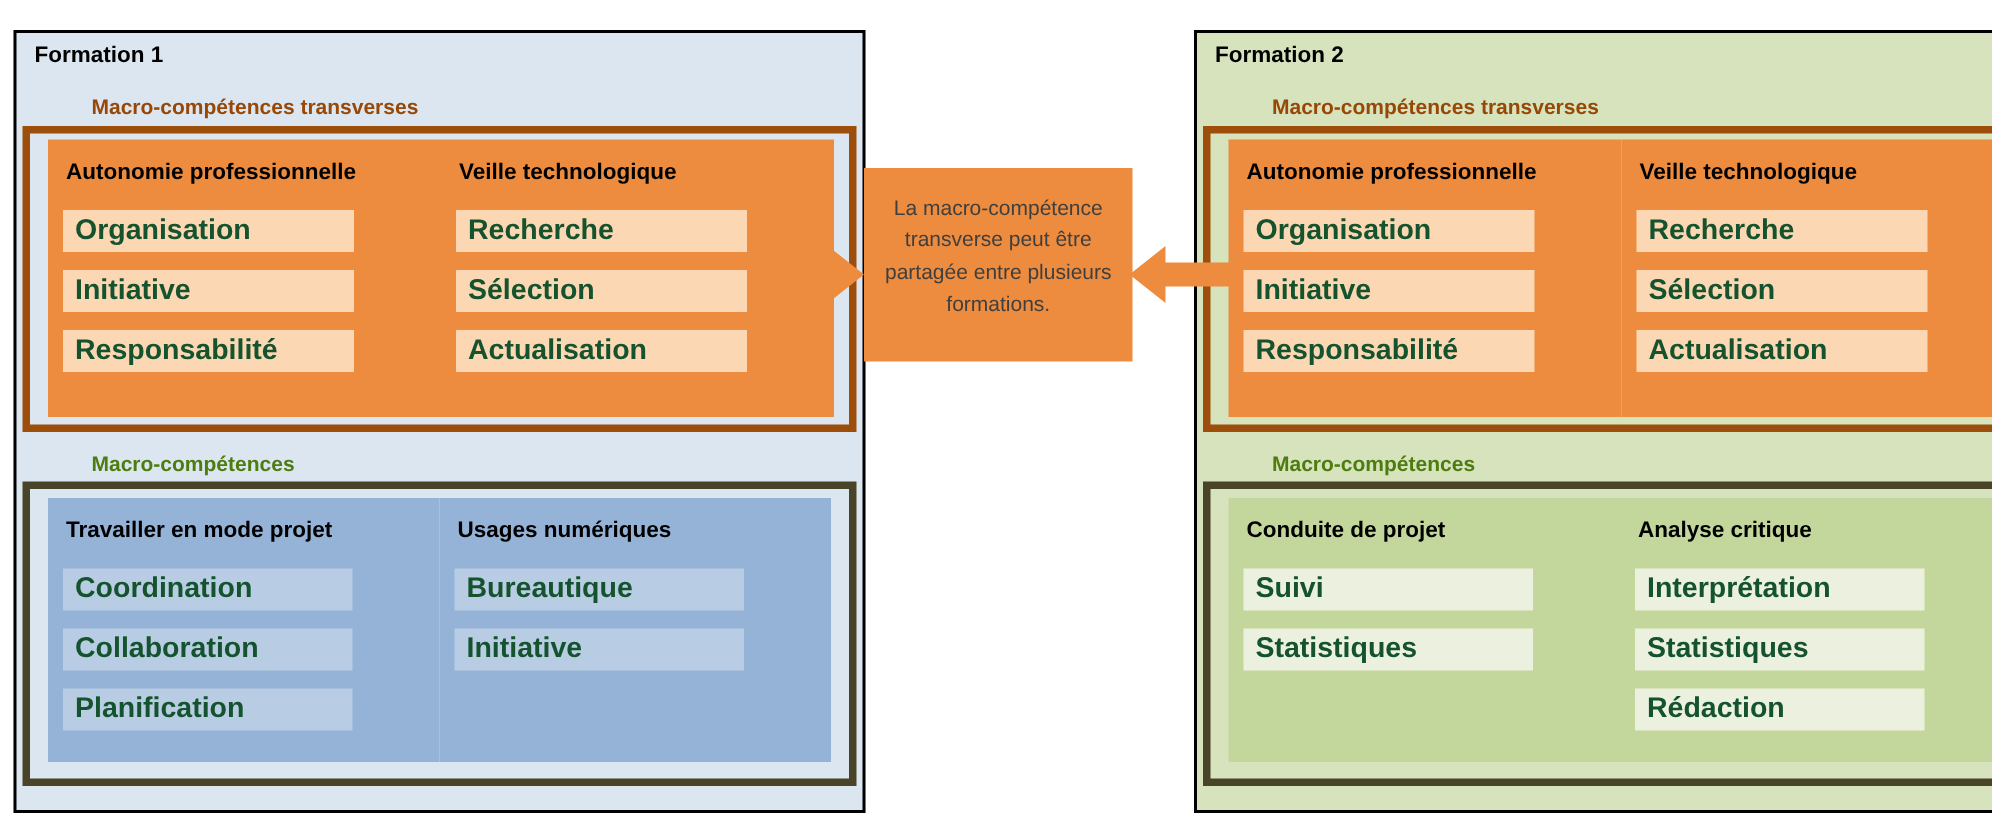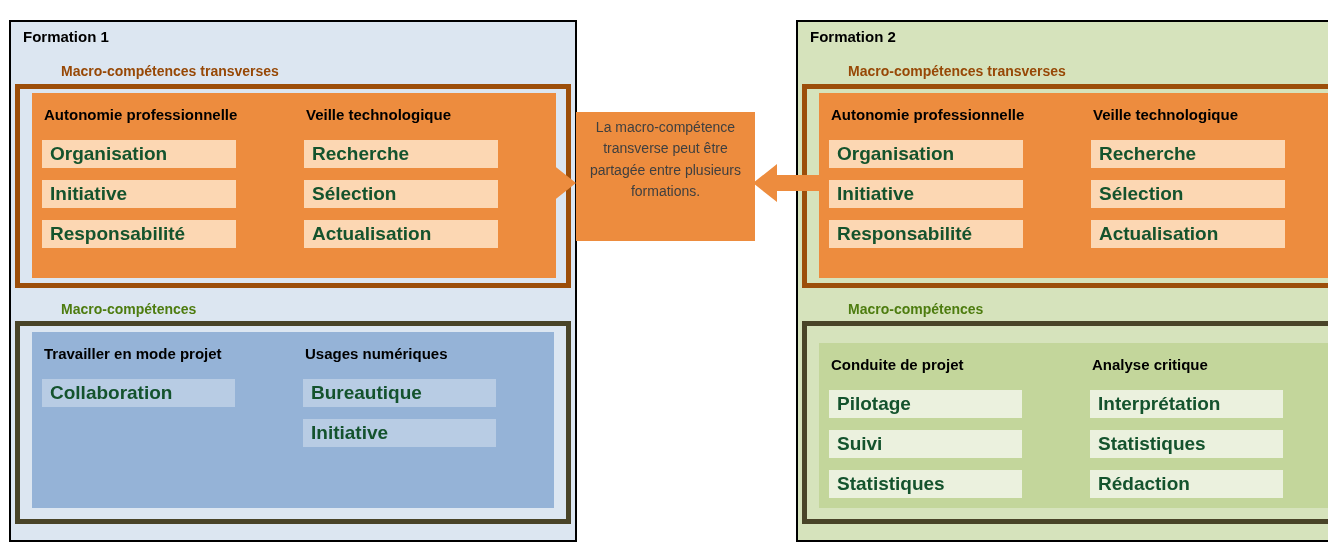--- a/index.html
+++ b/index.html
@@ -68,21 +68,21 @@
     padding: 6px 12px 11px 12px;
   }
 
   .group {
     flex: 1;
     box-sizing: border-box;
     padding: 13px 10px 10px 10px;
   }
   .sec-box.transverse .group            { background: #ED8C3E; }
   .panel.f1 .sec-box.macro .group       { background: #95B3D7; }
-  .panel.f2 .sec-box.macro .group       { background: #C3D69B; margin-top: 11px; }
+  .panel.f2 .sec-box.macro .group       { background: #C3D69B; }
 
   .group-title {
     font-size: 15px;
     font-weight: bold;
     color: #000000;
     margin: 0 0 17px 2px;
     white-space: nowrap;
   }
 
   .item {
@@ -101,21 +101,21 @@
 
   
   .note {
     position: absolute;
     left: 576px;
     top: 112px;
     width: 179px;
     height: 129px;
     background: #ED8C3E;
     box-sizing: border-box;
-    padding: 5px 8px 0 8px;
+    padding: 16px 8px 0 8px;
     text-align: center;
     font-size: 14px;
     line-height: 1.52;
     color: #3F3F3F;
     z-index: 2;
   }
   .arrow {
     position: absolute;
     z-index: 3;
     display: block;
@@ -144,21 +144,23 @@
         <div class="item">Recherche</div>
         <div class="item">Sélection</div>
         <div class="item">Actualisation</div>
       </div>
     </div>
 
     <div class="sec-label macro">Macro-compétences</div>
     <div class="sec-box macro">
       <div class="group">
         <div class="group-title">Travailler en mode projet</div>
+        <div class="item">Coordination</div>
         <div class="item">Collaboration</div>
+        <div class="item">Planification</div>
       </div>
       <div class="group">
         <div class="group-title">Usages numériques</div>
         <div class="item">Bureautique</div>
         <div class="item">Initiative</div>
       </div>
     </div>
   </div>
 
   <div class="panel f2">
@@ -177,21 +179,20 @@
         <div class="item">Recherche</div>
         <div class="item">Sélection</div>
         <div class="item">Actualisation</div>
       </div>
     </div>
 
     <div class="sec-label macro">Macro-compétences</div>
     <div class="sec-box macro">
       <div class="group">
         <div class="group-title">Conduite de projet</div>
-        <div class="item">Pilotage</div>
         <div class="item">Suivi</div>
         <div class="item">Statistiques</div>
       </div>
       <div class="group">
         <div class="group-title">Analyse critique</div>
         <div class="item">Interprétation</div>
         <div class="item">Statistiques</div>
         <div class="item">Rédaction</div>
       </div>
     </div>

